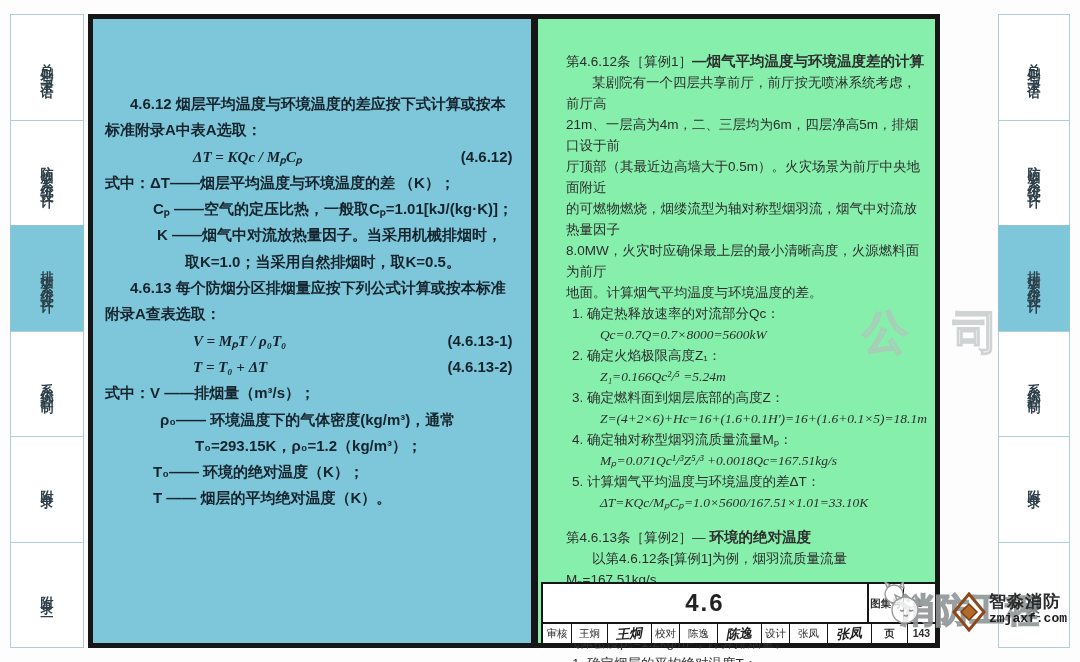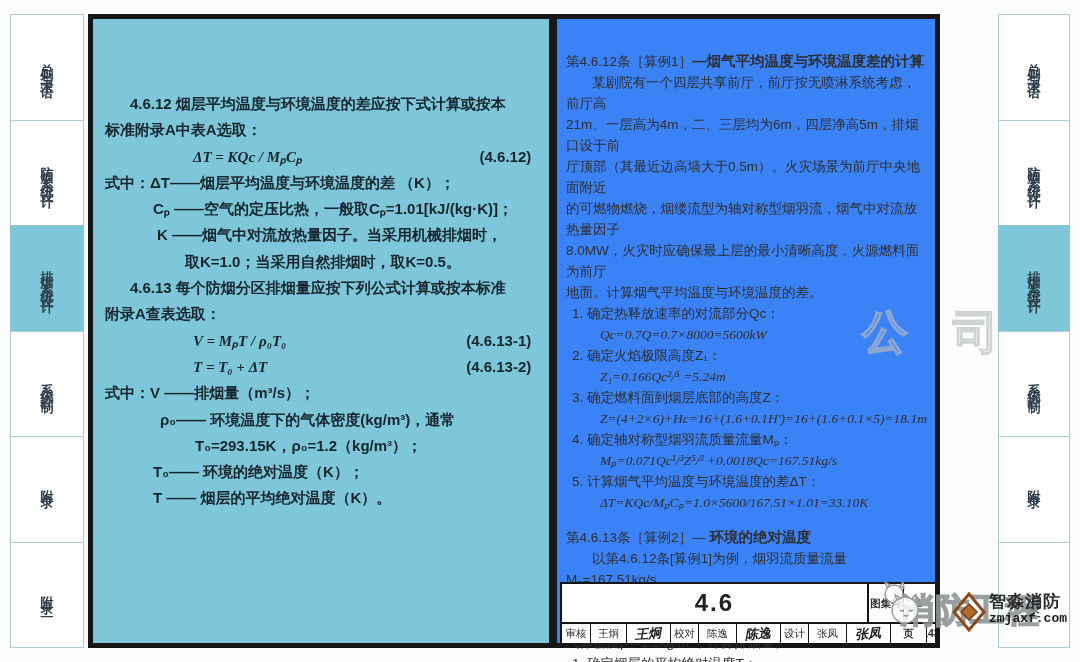--- a/index.html
+++ b/index.html
@@ -22,22 +22,22 @@
     font-size:13px;font-weight:bold;letter-spacing:6px;color:#2c3e48;line-height:1;
   }
   
   .main{
     position:absolute;left:88px;top:14px;width:852px;height:634px;
     border:5px solid #161616;box-sizing:border-box;display:flex;background:#fff;
   }
   .left-page{width:477px;background:#7ec7da;box-sizing:border-box;
     padding:72px 10px 0 12px;font-size:15px;line-height:26.3px;color:#15242d;font-weight:600;}
   .page-divider{width:8px;background:#161616;}
-  .right-page{flex:1;position:relative;background:#3b82f6;box-sizing:border-box;
-    padding:32px 8px 0 9px;font-size:13.5px;line-height:21px;color:#2e2e2e;}
+  .right-page{flex:1;position:relative;background:#86efac;box-sizing:border-box;
+    padding:32px 8px 0 28px;font-size:13.5px;line-height:21px;color:#2e2e2e;}
   
   .lp-line{white-space:nowrap;}
   .lp-first{text-indent:25px;}
   .lp-ind48{padding-left:48px;}
   .lp-ind52{padding-left:52px;}
   .lp-ind80{padding-left:80px;}
   .lp-ind55{padding-left:55px;}
   .lp-ind90{padding-left:90px;}
   .lp-formula{display:flex;justify-content:space-between;padding-left:88px;padding-right:8px;}
   .lp-formula .expr{font-family:"Liberation Serif",serif;font-style:italic;font-weight:700;text-align:center;}

